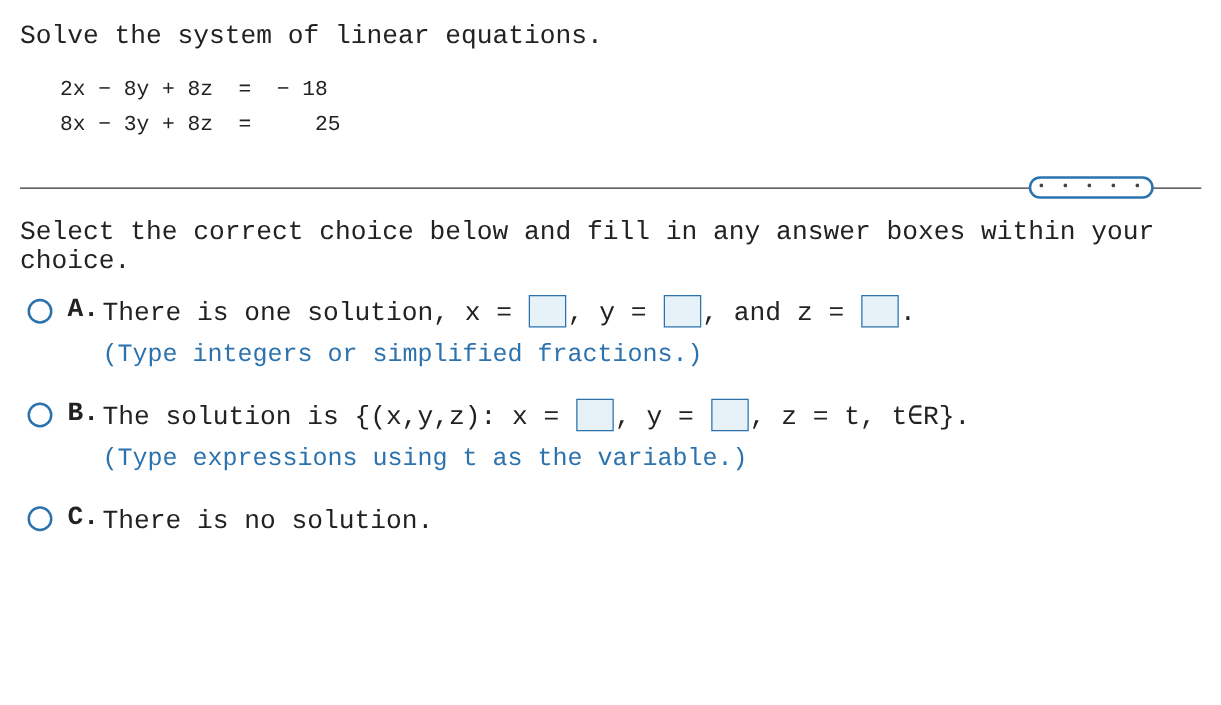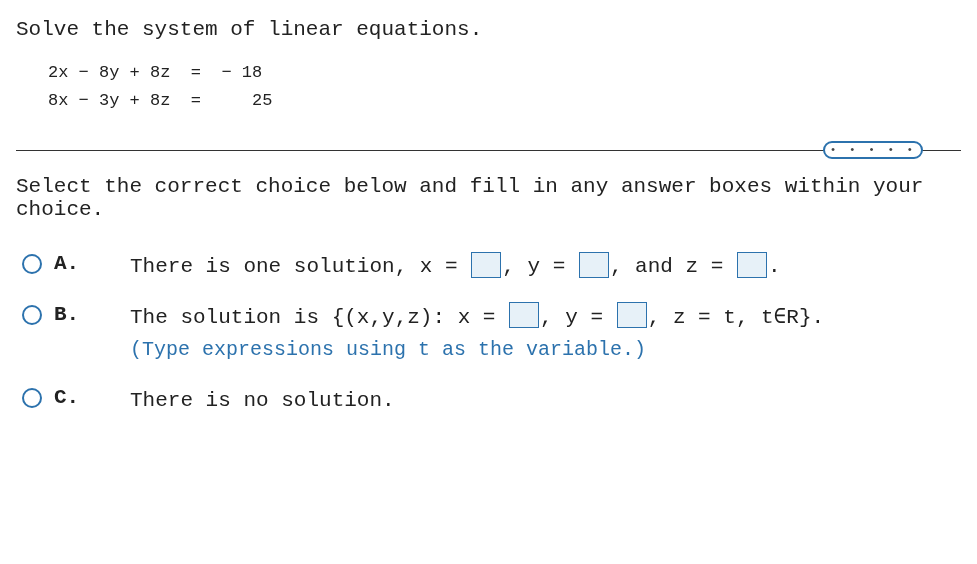--- a/index.html
+++ b/index.html
@@ -56,21 +56,21 @@
       align-items: center;
       justify-content: center;
       cursor: pointer;
     }
     .dots {
       color: #444;
       font-size: 11px;
       letter-spacing: 3px;
     }
     .select-prompt {
-      margin-bottom: 30px;
+      margin-bottom: 15px;
     }
     .choices {
       margin-left: 6px;
     }
     .choice {
       display: flex;
       align-items: flex-start;
       margin-bottom: 18px;
     }
     .radio {
@@ -85,21 +85,20 @@
     }
     .choice-letter {
       font-weight: bold;
       width: 28px;
       flex: 0 0 28px;
       margin-top: 1px;
     }
     .choice-body {
       flex: 1;
       line-height: 1.55;
-      margin-left: 48px;
     }
     .answer-box {
       display: inline-block;
       width: 30px;
       height: 26px;
       border: 1px solid #2c72ad;
       background: #e7f1f8;
       vertical-align: middle;
       margin: 0 1px;
       position: relative;
@@ -133,20 +132,21 @@
 
   <div class="choice">
     <div class="radio"></div>
     <div class="choice-letter">A.</div>
     <div class="choice-body">
       <span>There is one solution, x =</span>
       <span class="answer-box"></span><span>, y =</span>
       <span class="answer-box"></span><span>, and z =</span>
       <span class="answer-box"></span><span>.</span>
       <br>
+      <span class="hint">(Type integers or simplified fractions.)</span>
     </div>
   </div>
 
   <div class="choice">
     <div class="radio"></div>
     <div class="choice-letter">B.</div>
     <div class="choice-body">
       <span>The solution is {(x,y,z): x =</span>
       <span class="answer-box"></span><span>, y =</span>
       <span class="answer-box"></span><span>, z = t, t∈R}.</span>

